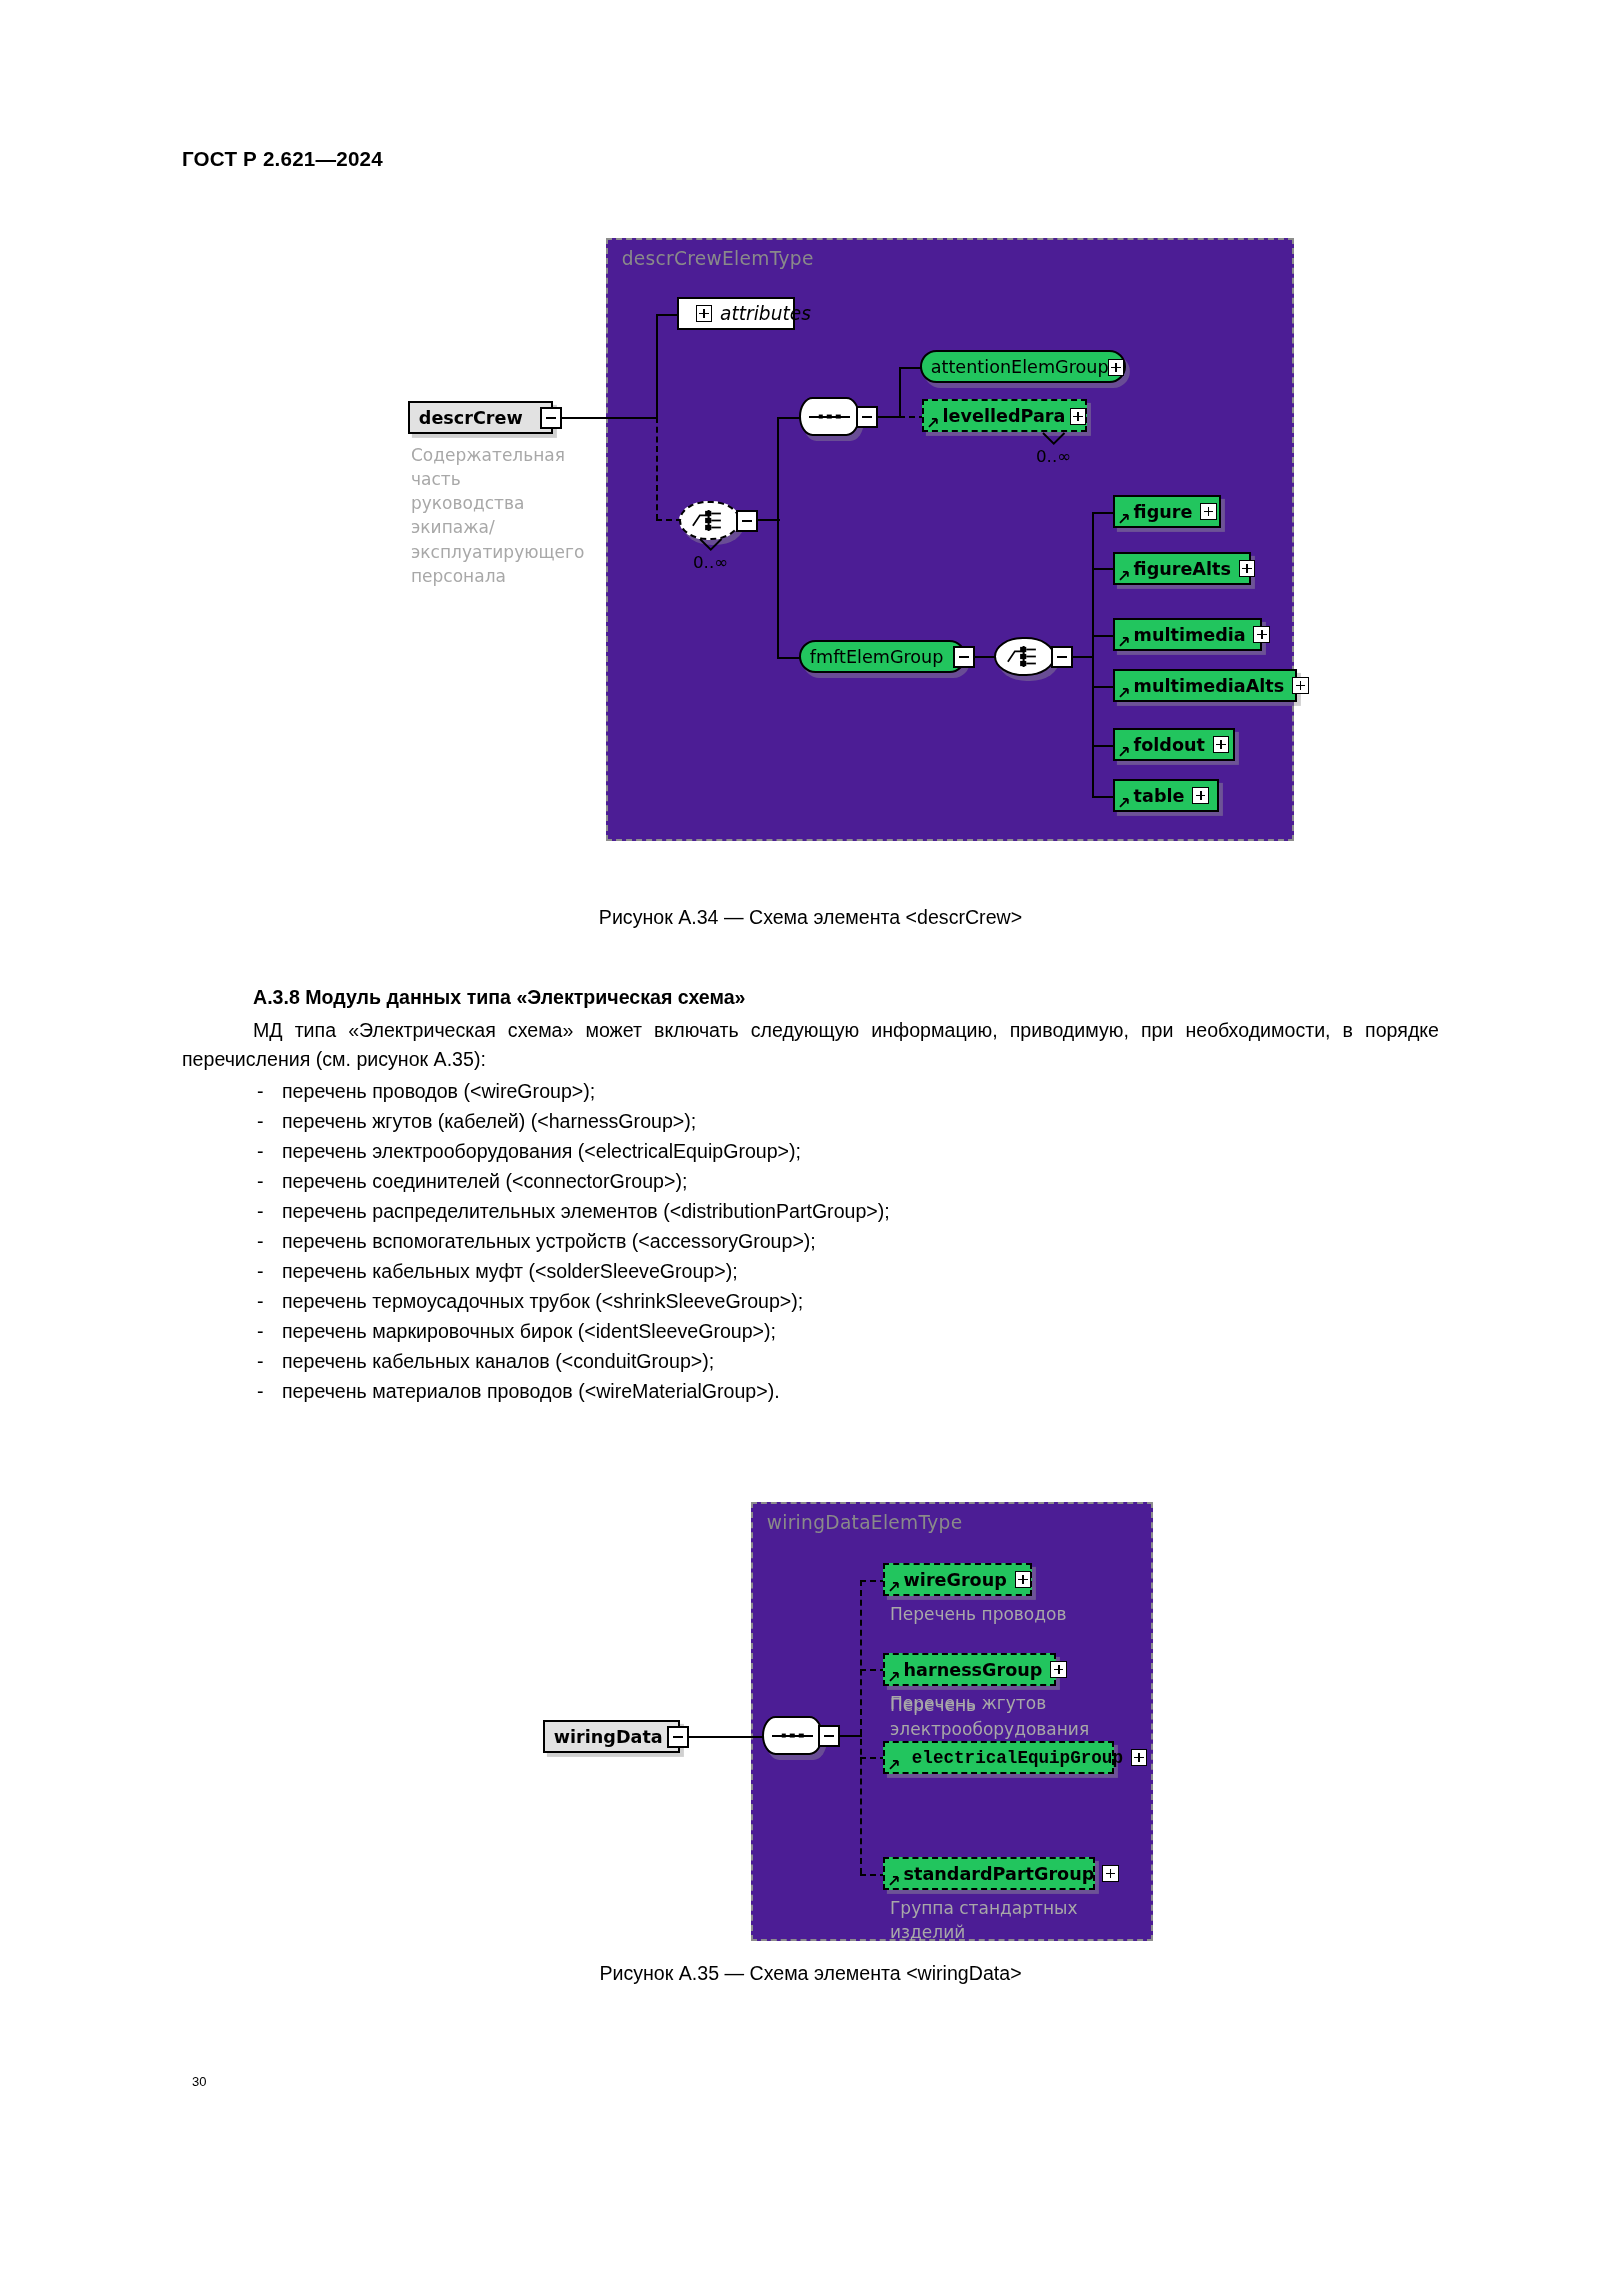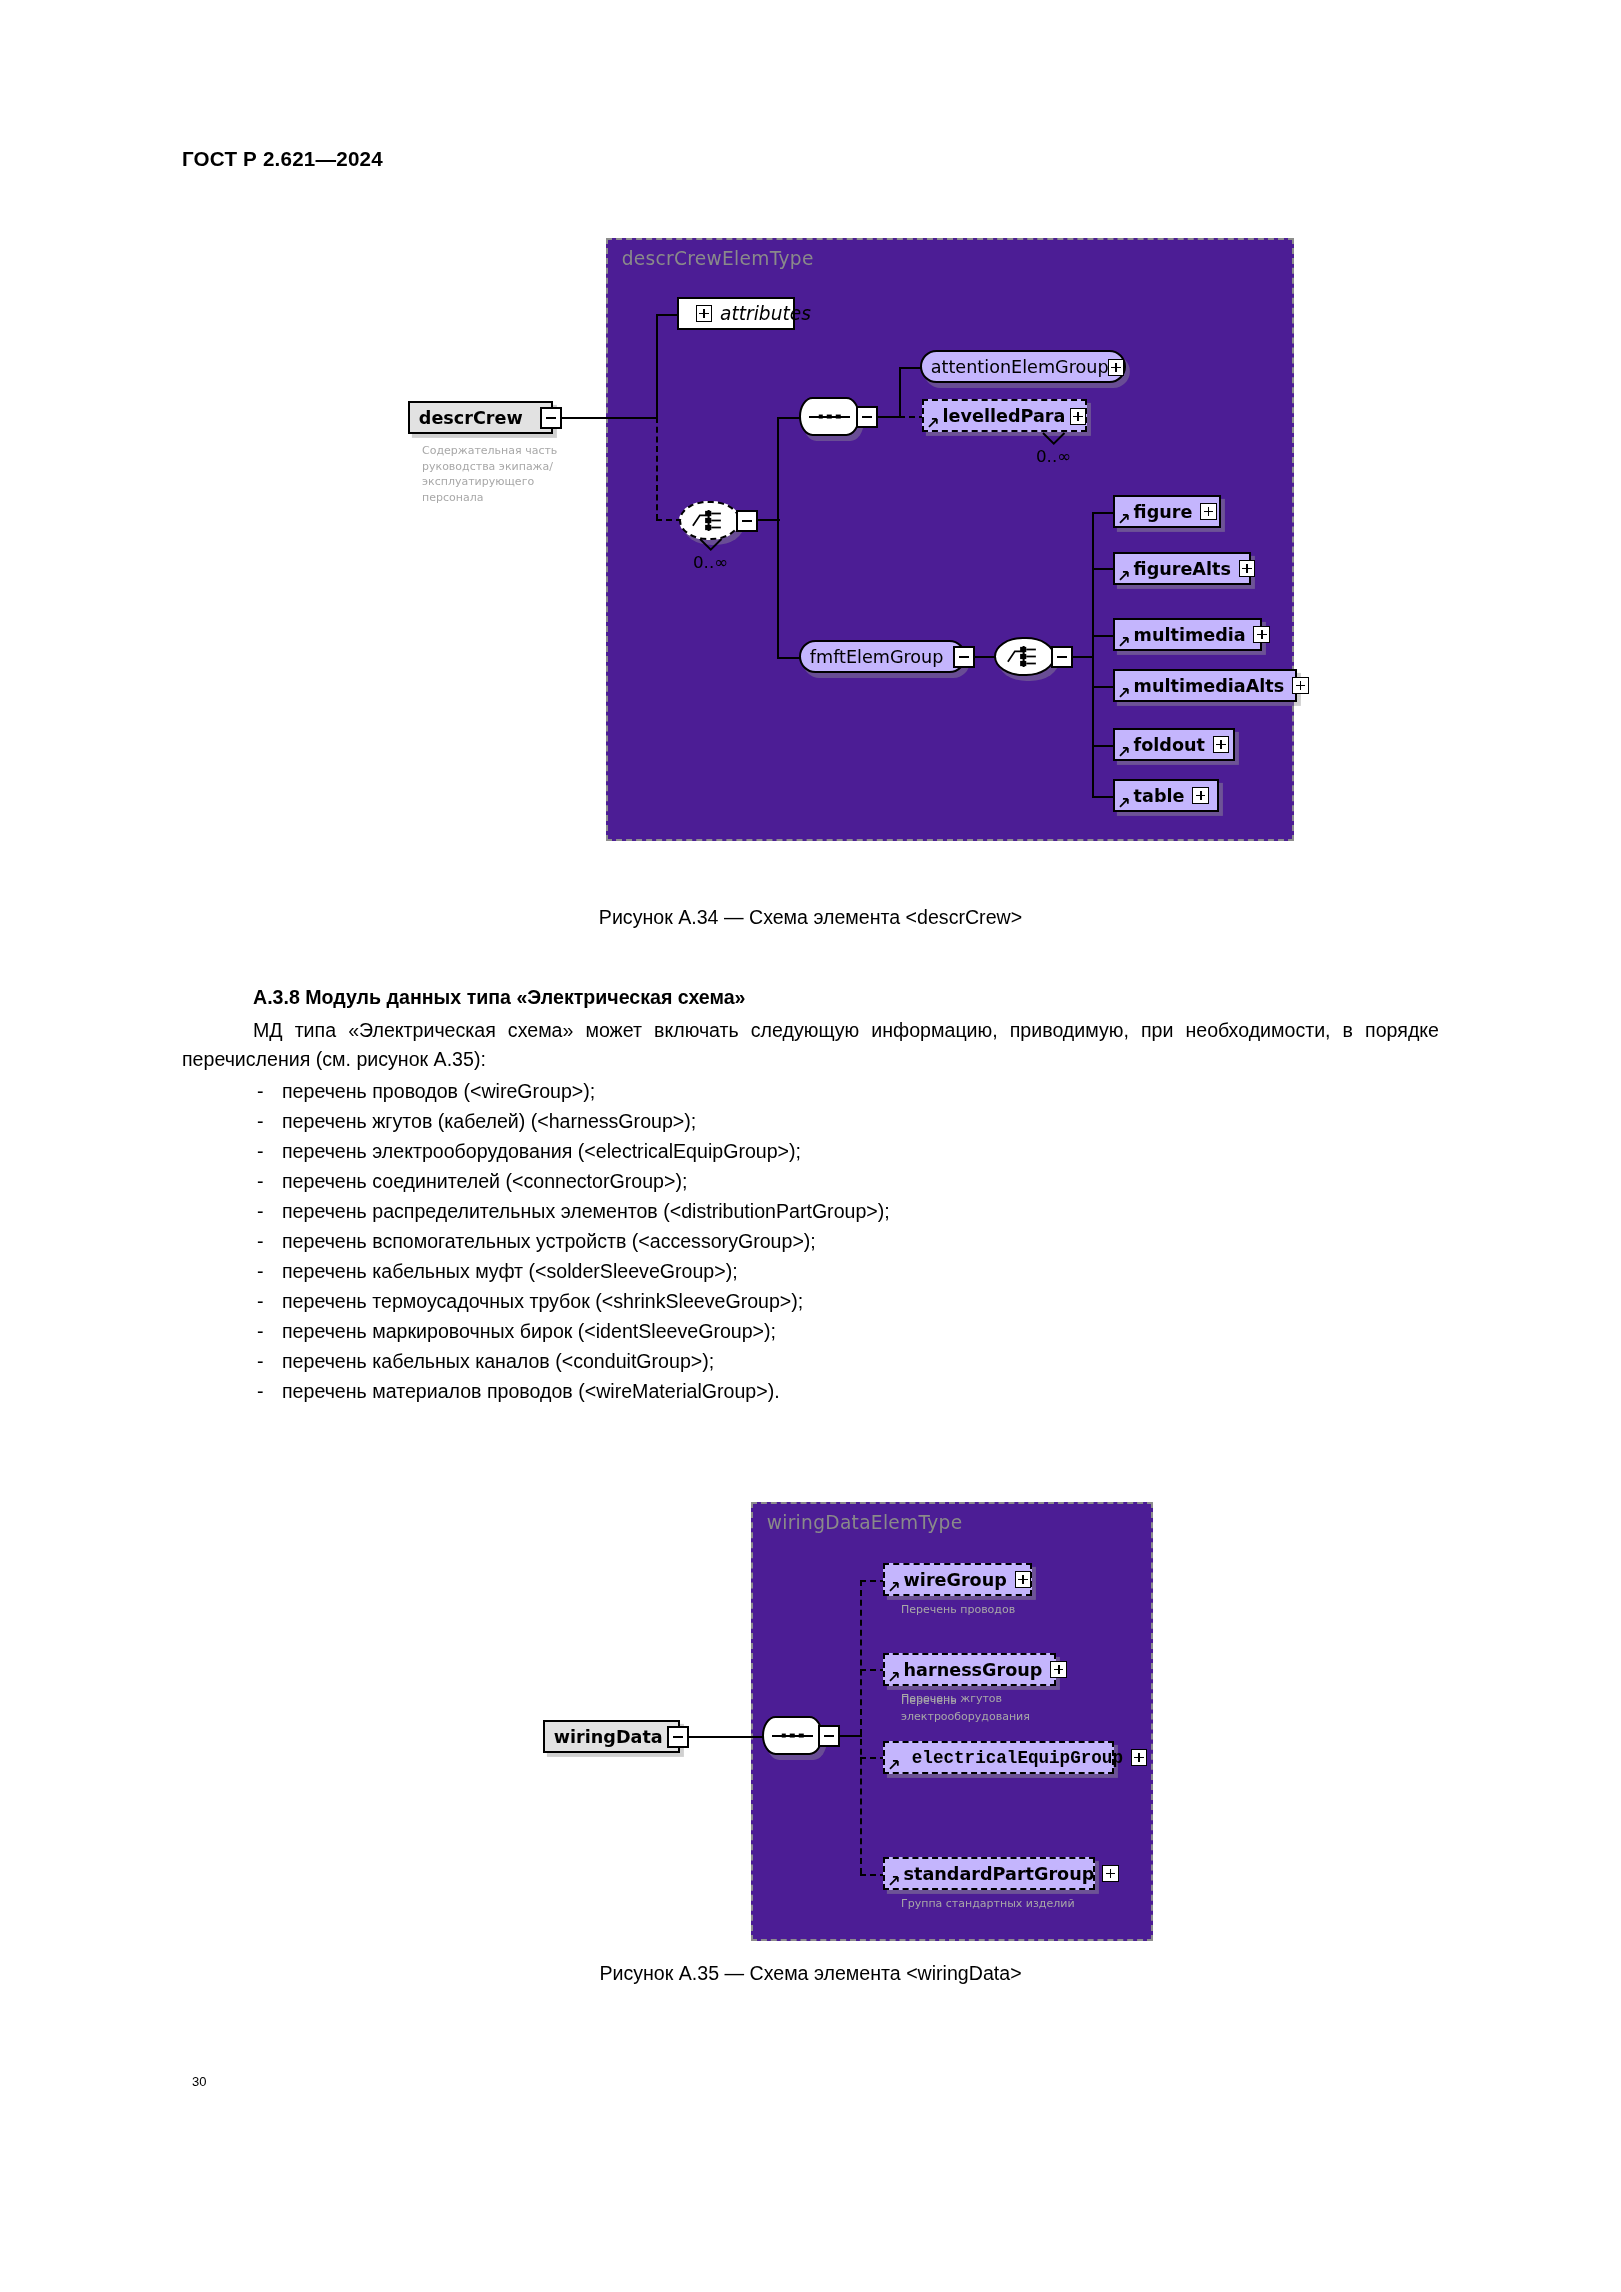--- a/index.html
+++ b/index.html
@@ -56,21 +56,21 @@
     top: 7.8px;
     font-size: 18.6px;
     color: #8a8a8a;
     font-family: "DejaVu Sans", sans-serif;
     letter-spacing: 0.3px;
   }
 
   
   .node {
     position: absolute;
-    background: #c4b5fd;
+    background: #22c55e;
     border: 2px solid #000000;
     height: 33px;
     display: flex;
     align-items: center;
     padding: 0 6.9px 0 8.8px;
     font-size: 17.6px;
     white-space: nowrap;
     box-shadow: 3.9px 3.9px 0 rgba(150,150,150,0.45);
   }
   .node.dashed { border-style: dashed; }
@@ -167,26 +167,25 @@
     position: absolute;
     font-size: 16.7px;
     font-family: "DejaVu Sans", sans-serif;
     color: #000;
     white-space: nowrap;
   }
 
   
   .annotation {
     position: absolute;
-    font-size: 11px;
+    font-size: 17px;
     line-height: 1.42;
     color: #a8a8a8;
     font-family: "DejaVu Sans", sans-serif;
     white-space: pre-line;
-    margin-left: 11px;
   }
 
   
   .line { position: absolute; background: #000; }
   .line.h { height: 2px; }
   .line.v { width: 2px; }
   .line.dash-h {
     height: 0; background: none;
     border-top: 2px dashed #000;
   }

